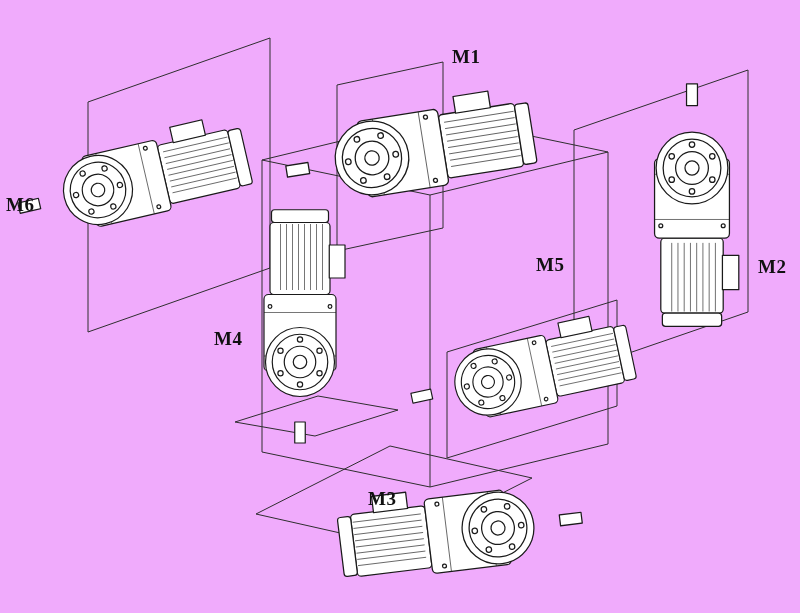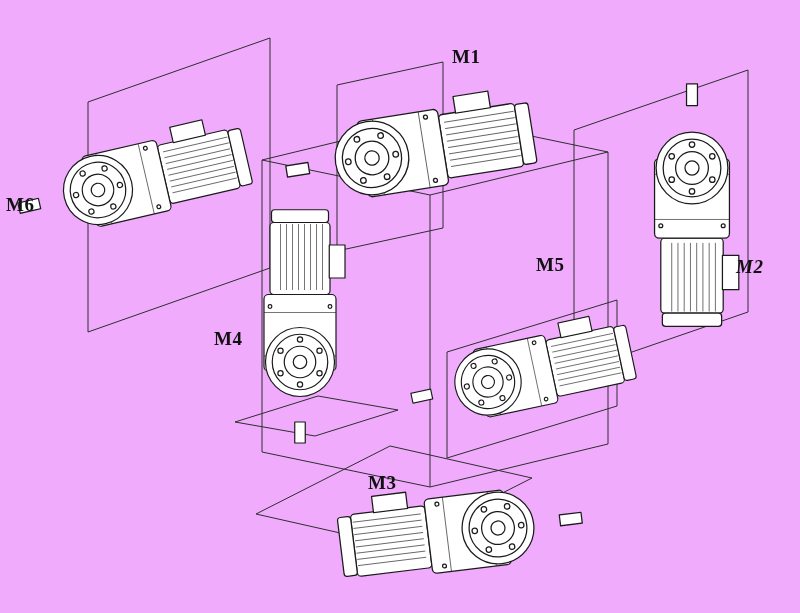--- a/index.html
+++ b/index.html
@@ -23,22 +23,22 @@
   .pos-label {
     position: absolute;
     font-family: "Liberation Serif", serif;
     font-weight: bold;
     font-size: 19px;
     color: #111111;
     letter-spacing: 0.5px;
     user-select: none;
   }
   .label-m1 { left: 452px; top: 46px; }
-  .label-m2 { left: 736px; top: 256px; font-style: italic; }
-  .label-m3 { left: 368px; top: 472px; }
+  .label-m2 { left: 758px; top: 256px; }
+  .label-m3 { left: 368px; top: 488px; }
   .label-m4 { left: 214px; top: 328px; }
   .label-m5 { left: 536px; top: 254px; }
   .label-m6 { left: 6px;   top: 178px; margin-top: 16px; }
 </style>
 </head>
 <body>
 
 <div class="screen">
 
   <svg class="diagram-svg" width="800" height="613" viewBox="0 0 800 613">

